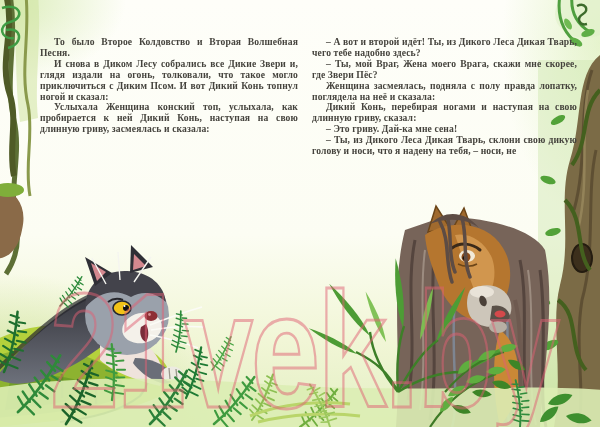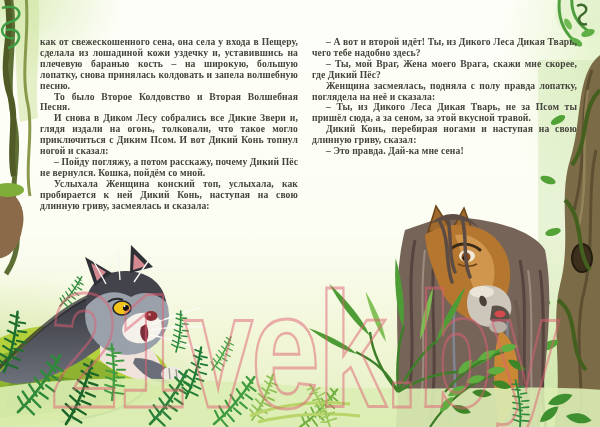--- a/index.html
+++ b/index.html
@@ -207,29 +207,27 @@
         <use href="#leaf" transform="translate(566,416) rotate(10) scale(1.3)"></use>
         <use href="#leaf" transform="translate(540,422) rotate(-40) scale(1.2)"></use>
         <use href="#fern" transform="translate(520,427) rotate(-60) scale(0.8)" style="color:#2e8b3c"></use>
       </g>
     </g>
   </svg>
 
   <div class="watermark">21vek.by</div>
 
   <div class="text-col left-col">
-      <p class="noindent">как от свежескошенного сена, она села у входа в Пещеру, сделала из лошадиной кожи уздечку и, уставившись на плечевую баранью кость – на широкую, большую лопатку, снова принялась колдовать и запела волшебную песню.</p>
       <p>То было Второе Колдовство и Вторая Волшебная Песня.</p>
       <p>И снова в Диком Лесу собрались все Дикие Звери и, глядя издали на огонь, толковали, что такое могло приключиться с Диким Псом. И вот Дикий Конь топнул ногой и сказал:</p>
-      <p>– Пойду погляжу, а потом расскажу, почему Дикий Пёс не вернулся. Кошка, пойдём со мной.</p>
       <p>Услыхала Женщина конский топ, услыхала, как пробирается к ней Дикий Конь, наступая на свою длинную гриву, засмеялась и сказала:</p>
     </div>
 
   <div class="text-col right-col">
       <p>– А вот и второй идёт! Ты, из Дикого Леса Дикая Тварь, чего тебе надобно здесь?</p>
-      <p>– Ты, мой Враг, Жена моего Врага, скажи мне скорее, где Дикий Пёс?</p>
+      <p>– Ты, мой Враг, Жена моего Врага, скажи мне скорее, где Звери Пёс?</p>
       <p>Женщина засмеялась, подняла с полу правда лопатку, поглядела на неё и сказала:</p>
-      <p>– Ты, из Дикого Леса Дикая Тварь, не за Псом ты пришёл сюда, а за сеном, за этой вкусной травой.</p>
       <p>Дикий Конь, перебирая ногами и наступая на свою длинную гриву, сказал:</p>
-      <p>– Это правда. Дай-ка мне сена!</p>
+      <p>– Это гриву. Дай-ка мне сена!</p>
+      <p>– Ты, из Дикого Леса Дикая Тварь, склони свою дикую голову и носи, что я надену на тебя, – носи, не</p>
     </div>
 
 </div>
 
 </body></html>

